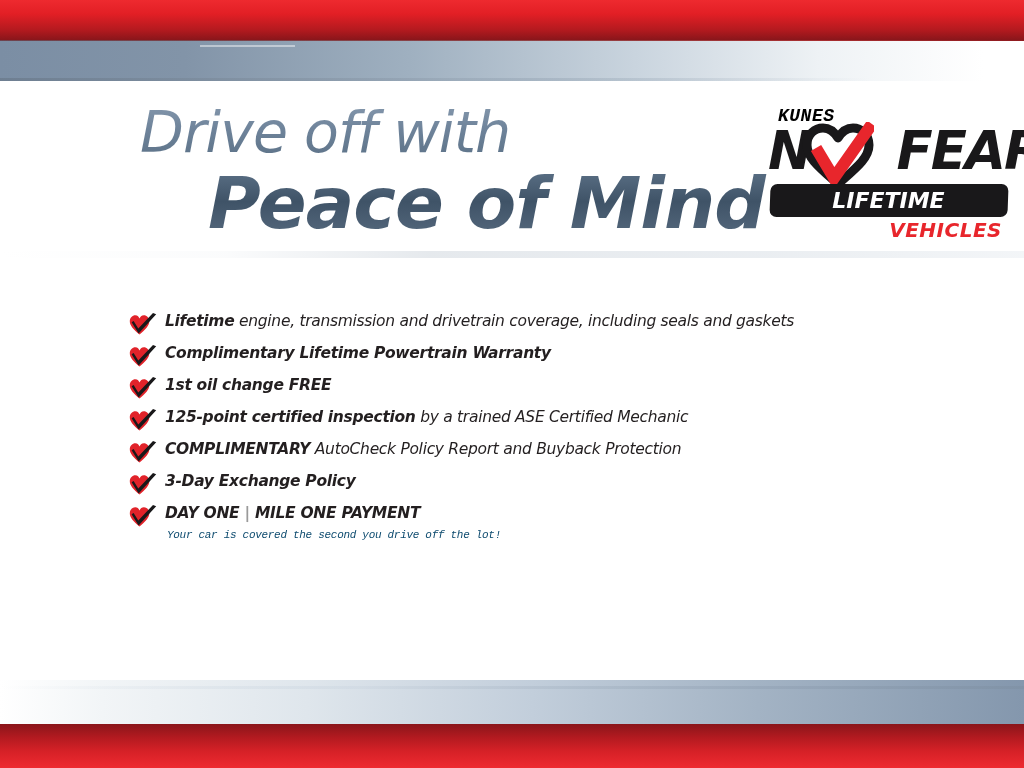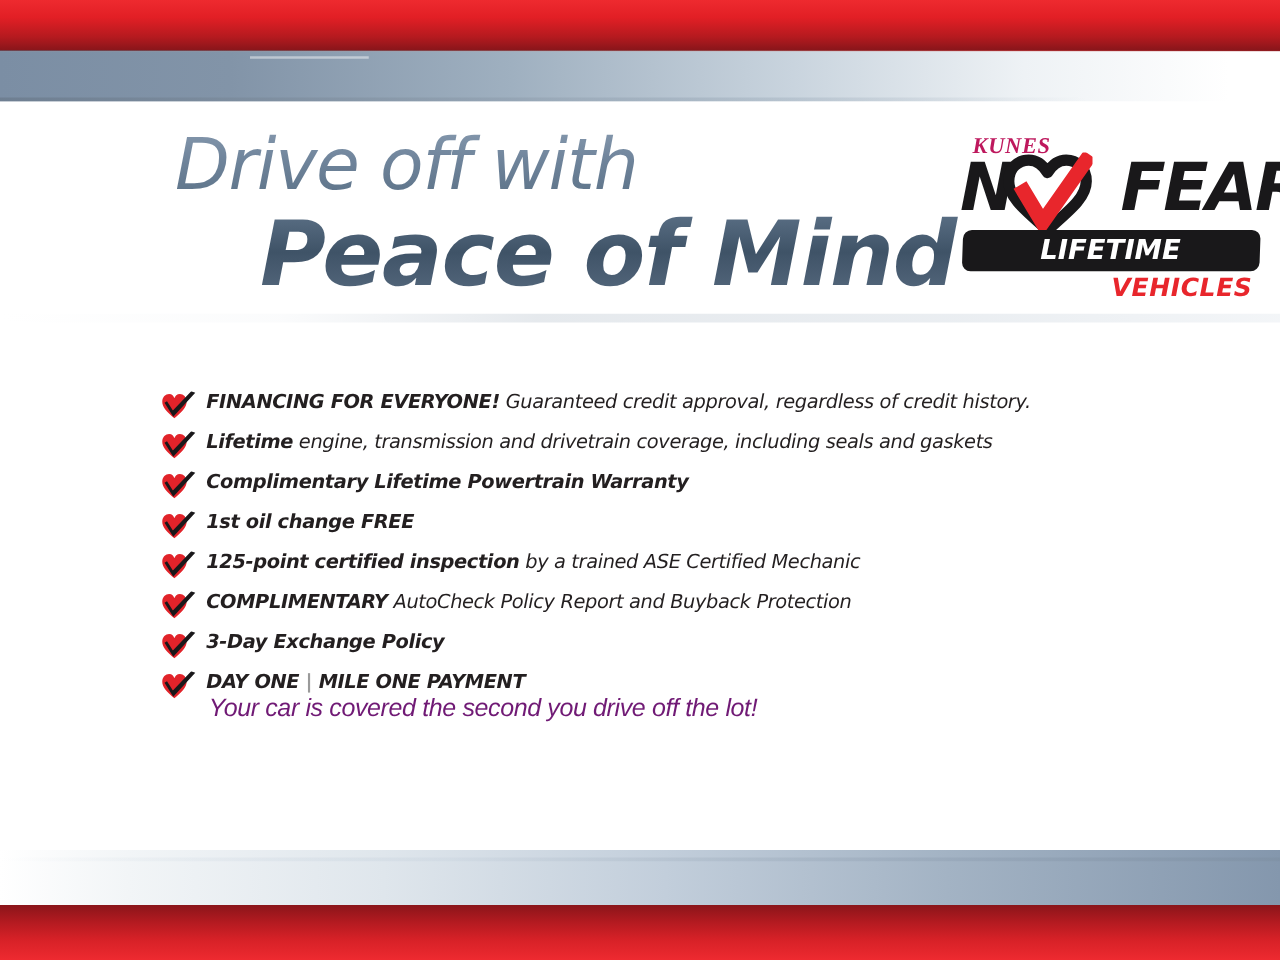--- a/index.html
+++ b/index.html
@@ -141,26 +141,26 @@
   .logo {
     position: absolute;
     right: 14px;
     top: 10px;
     width: 246px;
     height: 132px;
   }
   .logo .kunes {
     position: absolute;
     left: 14px; top: 0;
-    font-family: Liberation Serif, serif;
+    font-family: Liberation Mono, monospace;
     font-weight: bold;
     font-style: italic;
     font-size: 18px;
     letter-spacing: 0.5px;
-    color: #be185d;
+    color: #000000;
   }
   .logo .nofear {
     position: absolute;
     left: 4px; top: 18px;
     font-family: "DejaVu Sans", sans-serif;
     font-weight: bold;
     font-style: italic;
     font-size: 53px;
     line-height: 1;
     letter-spacing: -2px;
@@ -240,24 +240,24 @@
     letter-spacing: -0.3px;
   }
   .benefit-text .b {
     font-weight: bold;
   }
   .benefit-text .sep {
     color: #9a9a9a;
     font-weight: bold;
   }
   .benefit-sub {
-    font-family: Liberation Sans, sans-serif;
-    font-size: 20px;
-    font-style: italic;
-    color: #701a75;
+    font-family: Liberation Mono, monospace;
+    font-size: 11px;
+    font-style: italic;
+    color: #0c4a6e;
     line-height: 21px;
     white-space: nowrap;
     letter-spacing: -0.3px;
     padding-left: 2px;
   }
 </style>
 </head>
 <body>
 
 <div class="page">
@@ -288,29 +288,20 @@
         <span>LIFETIME CERTIFIED</span>
       </div>
       <div class="vehicles">VEHICLES</div>
     </div>
 
     <div class="header-divider"></div>
   </div>
 
   <div class="benefits">
 
-    <div class="benefit-row">
-      <span class="benefit-icon">
-        <svg viewBox="0 0 30 23" width="30" height="23" aria-hidden="true">
-          <path d="M11.5 21.5 C5.5 16.5, 1.8 12.8, 1.8 8.3 C1.8 4.6, 4.5 2.2, 7.3 2.2 C9.6 2.2, 11 3.9, 11.5 5.6 C12 3.9, 13.6 2.2, 15.9 2.2 C18.7 2.2, 21.3 4.6, 21.3 8.3 C21.3 12.8, 17.5 16.5, 11.5 21.5 Z" fill="#e1232a"></path>
-          <path d="M3.6 9.2 L10.6 20.4 L28.2 1.2 L25.0 0.0 L10.3 15.4 L5.6 8.0 Z" fill="#19181a"></path>
-        </svg>
-      </span>
-      <div class="benefit-text"><span class="b">FINANCING FOR EVERYONE!</span><span> Guaranteed credit approval, regardless of credit history.</span></div>
-    </div>
 
     <div class="benefit-row">
       <span class="benefit-icon">
         <svg viewBox="0 0 30 23" width="30" height="23" aria-hidden="true">
           <path d="M11.5 21.5 C5.5 16.5, 1.8 12.8, 1.8 8.3 C1.8 4.6, 4.5 2.2, 7.3 2.2 C9.6 2.2, 11 3.9, 11.5 5.6 C12 3.9, 13.6 2.2, 15.9 2.2 C18.7 2.2, 21.3 4.6, 21.3 8.3 C21.3 12.8, 17.5 16.5, 11.5 21.5 Z" fill="#e1232a"></path>
           <path d="M3.6 9.2 L10.6 20.4 L28.2 1.2 L25.0 0.0 L10.3 15.4 L5.6 8.0 Z" fill="#19181a"></path>
         </svg>
       </span>
       <div class="benefit-text"><span class="b">Lifetime</span><span> engine, transmission and drivetrain coverage, including seals and gaskets</span></div>
     </div>

